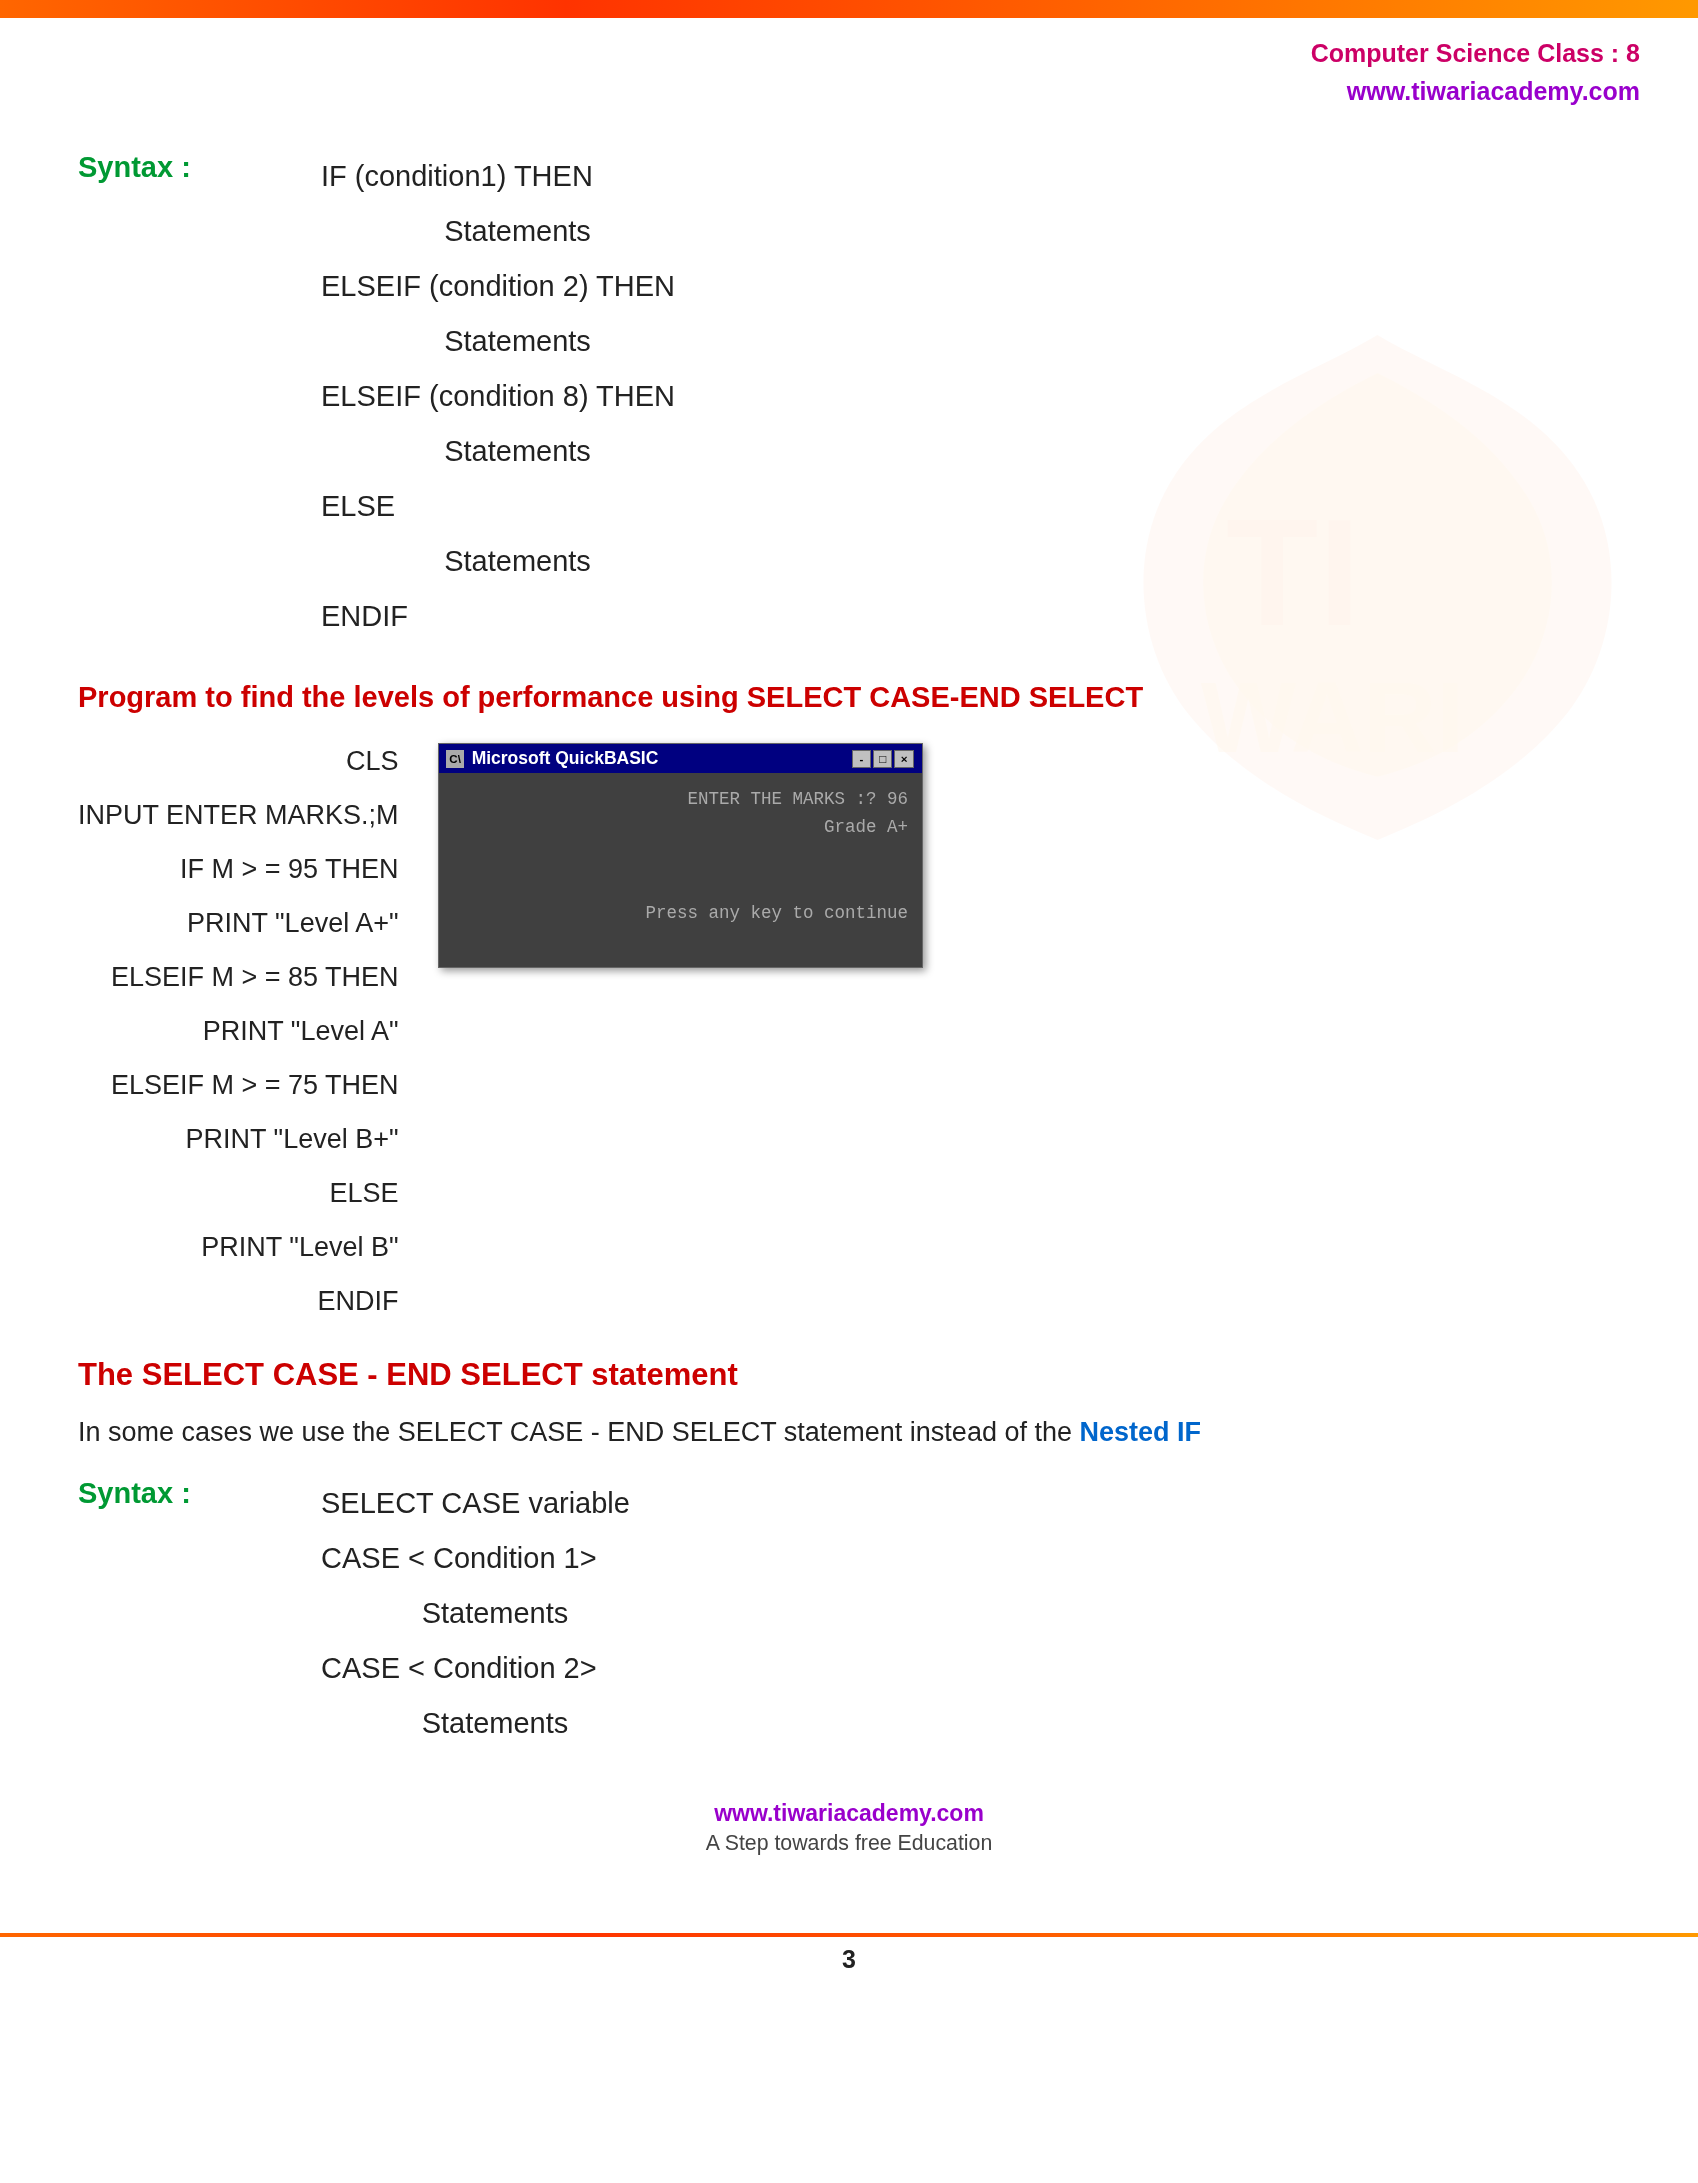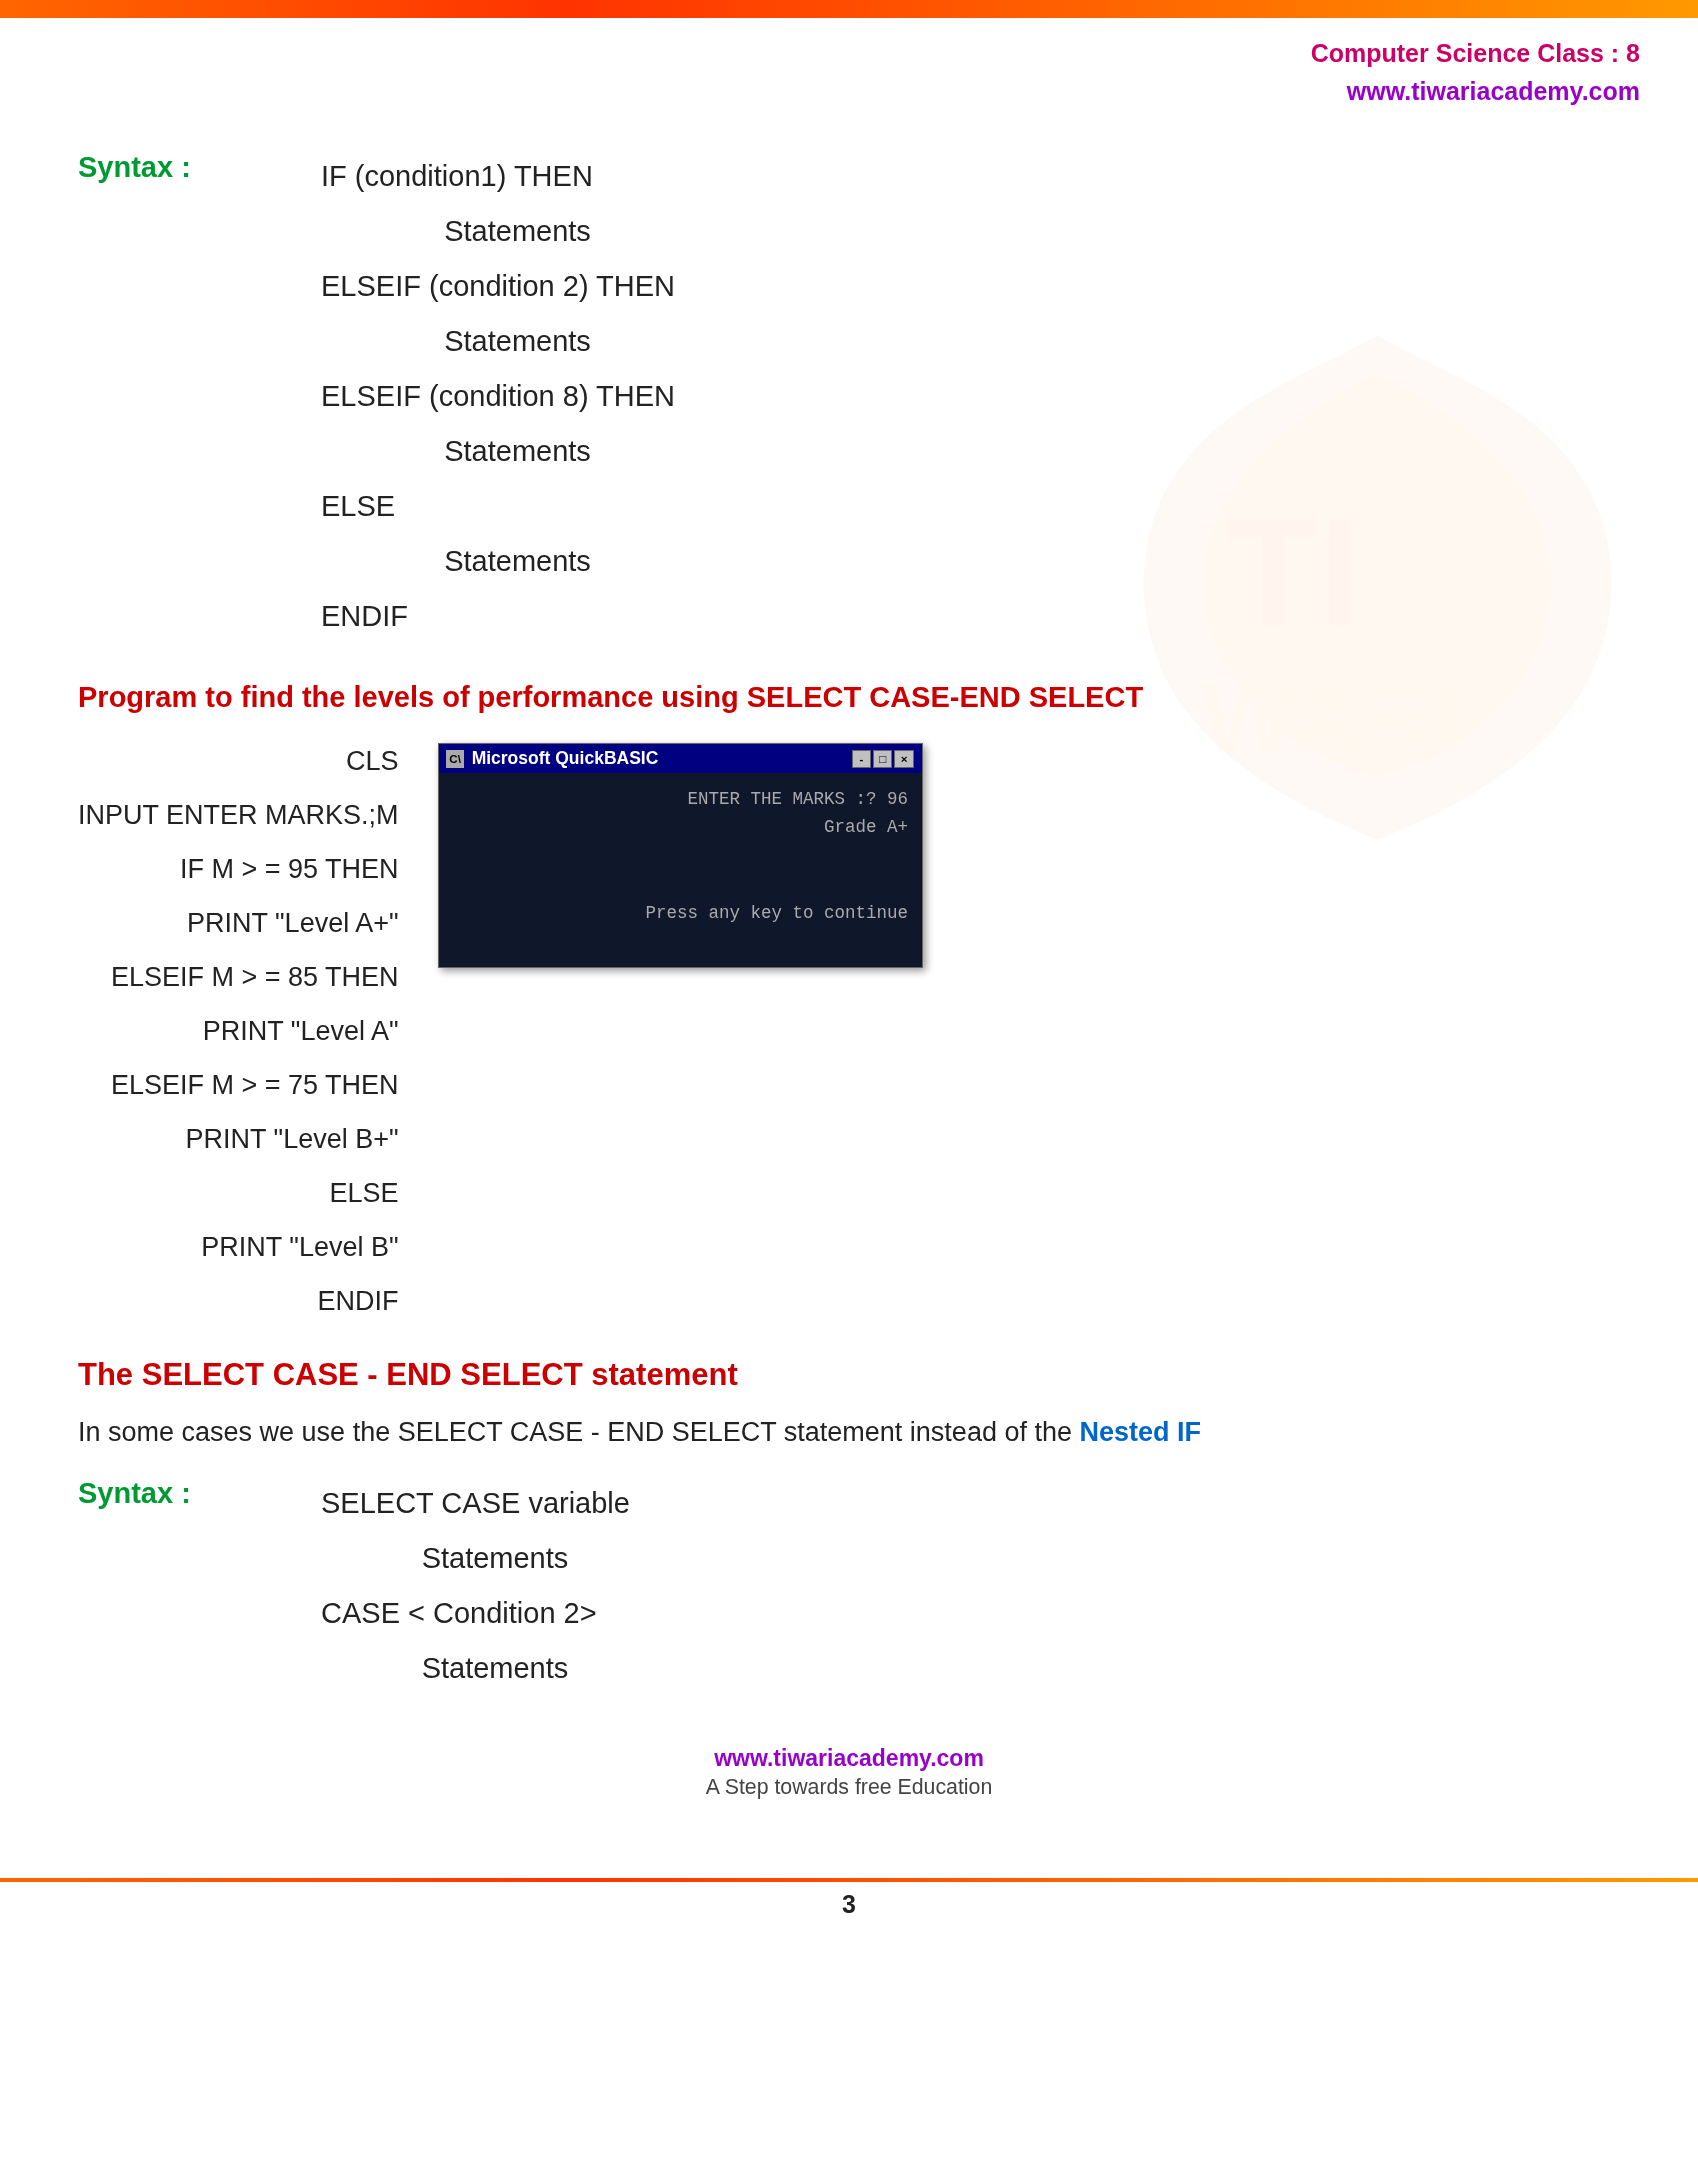--- a/index.html
+++ b/index.html
@@ -148,21 +148,21 @@
       border: 1px solid #666;
       font-size: 11.6px;
       display: flex;
       align-items: center;
       justify-content: center;
       color: #000;
       font-weight: bold;
     }
 
     .qbasic-body {
-      background: #0f172a;
+      background: #404040;
       color: #aaaaaa;
       font-family: 'Courier New', monospace;
       font-size: 17.5px;
       padding: 11.6px 13.6px;
       min-height: 194px;
       line-height: 1.6;
     }
 
     .qbasic-body .press-key {
       margin-top: 58px;
@@ -318,20 +318,21 @@
   <div class="section-heading">The SELECT CASE - END SELECT statement</div>
 
   <div class="description">
     <span>In some cases we use the SELECT CASE - END SELECT statement instead of the </span><span class="nested-if-link">Nested IF</span><br>
   </div>
 
   <div class="syntax-row">
     <div class="syntax-label">Syntax :</div>
     <div class="syntax-content">
       <div>SELECT CASE variable</div>
+      <div>CASE &lt; Condition 1&gt;</div>
       <div class="indent1">Statements</div>
       <div>CASE &lt; Condition 2&gt;</div>
       <div class="indent1">Statements</div>
     </div>
   </div>
 
   <div class="footer">
     <div class="footer-url">www.tiwariacademy.com</div>
     <div class="footer-tagline">A Step towards free Education</div>
   </div>

